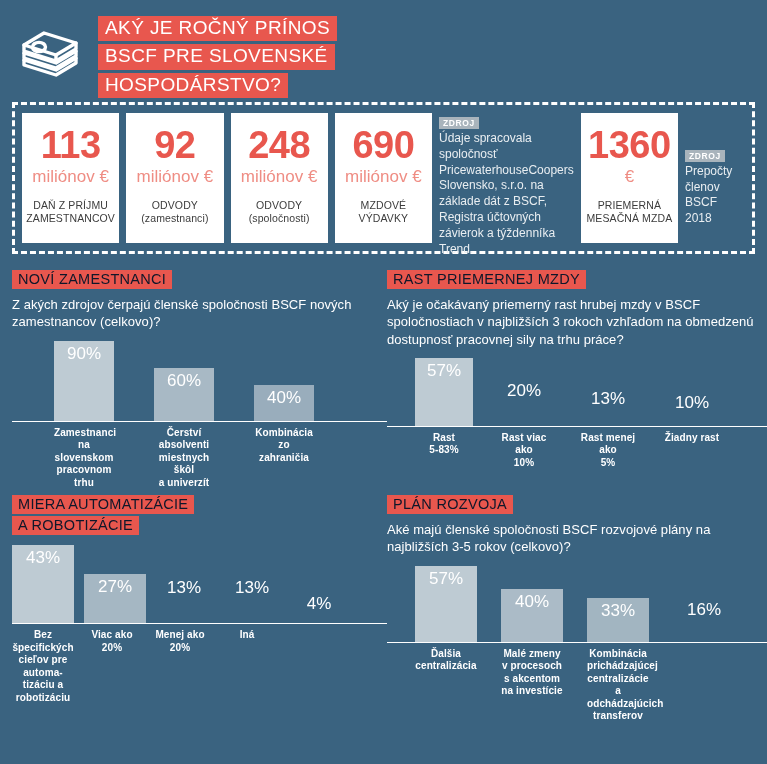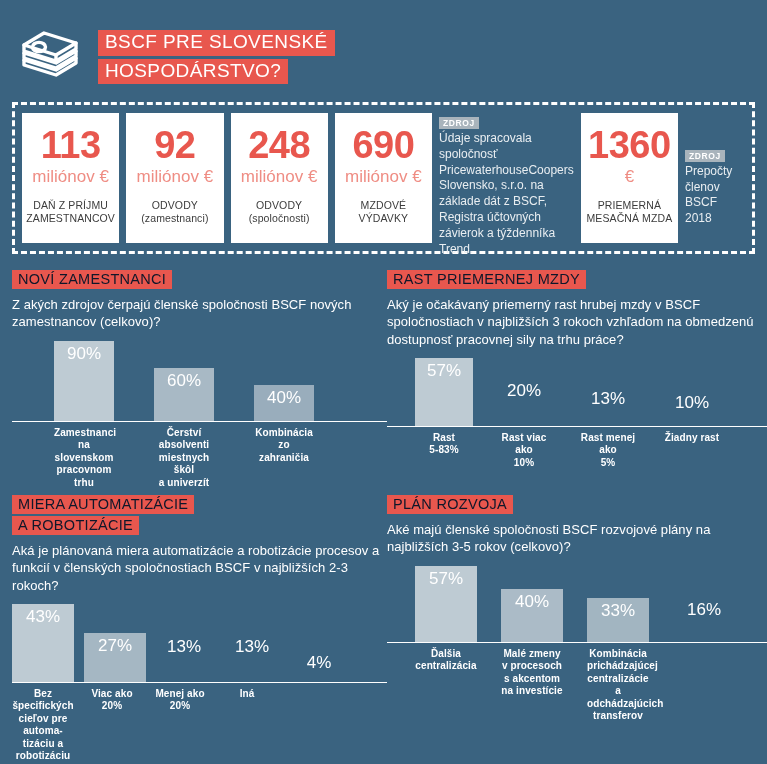--- a/index.html
+++ b/index.html
@@ -121,20 +121,21 @@
           <path d="M58 18 L58 24 L38 36"></path>
           <path d="M6 28 L38 38 L58 26"></path>
           <path d="M6 28 L6 33 L38 43 L58 31 L58 26"></path>
           <path d="M6 35 L38 45 L58 33"></path>
           <path d="M6 35 L6 40 L38 50 L58 38 L58 33"></path>
           <ellipse cx="21" cy="22" rx="6.5" ry="4.6"></ellipse>
         </g>
       </svg>
     </div>
     <div class="title-block">
+      <div class="title-line">AKÝ JE ROČNÝ PRÍNOS</div>
       <div class="title-line">BSCF PRE SLOVENSKÉ</div>
       <div class="title-line">HOSPODÁRSTVO?</div>
     </div>
   </div>
 
   <div class="stats-strip">
     <div class="stat-card">
       <div class="stat-num">113</div>
       <div class="stat-unit">miliónov €</div>
       <div class="stat-label">
@@ -280,21 +281,20 @@
             </div>
           </div>
         </div>
     </div>
 
     <div class="section">
       <div class="sec-head">
         <div class="sec-title">MIERA AUTOMATIZÁCIE</div>
         <div class="sec-title">A ROBOTIZÁCIE</div>
       </div>
-      <div class="sec-q">Aká je plánovaná miera automatizácie a robotizácie procesov a funkcií v členských spoločnostiach BSCF v najbližších 2-3 rokoch?</div>
       <div class="chart">
           <div class="bars" style="padding-left: 0px; height: 78px;">
             <div class="bar-col" style="width: 62px; margin-right: 10px;">
               <div class="bar" style="height: 78px; background: rgba(205, 214, 220, 0.9);">
                 <span>43%</span>
               </div>
             </div>
             <div class="bar-col" style="width: 62px; margin-right: 10px;">
               <div class="bar" style="height: 49px; background: rgba(205, 214, 220, 0.73);">
                 <span>27%</span>

